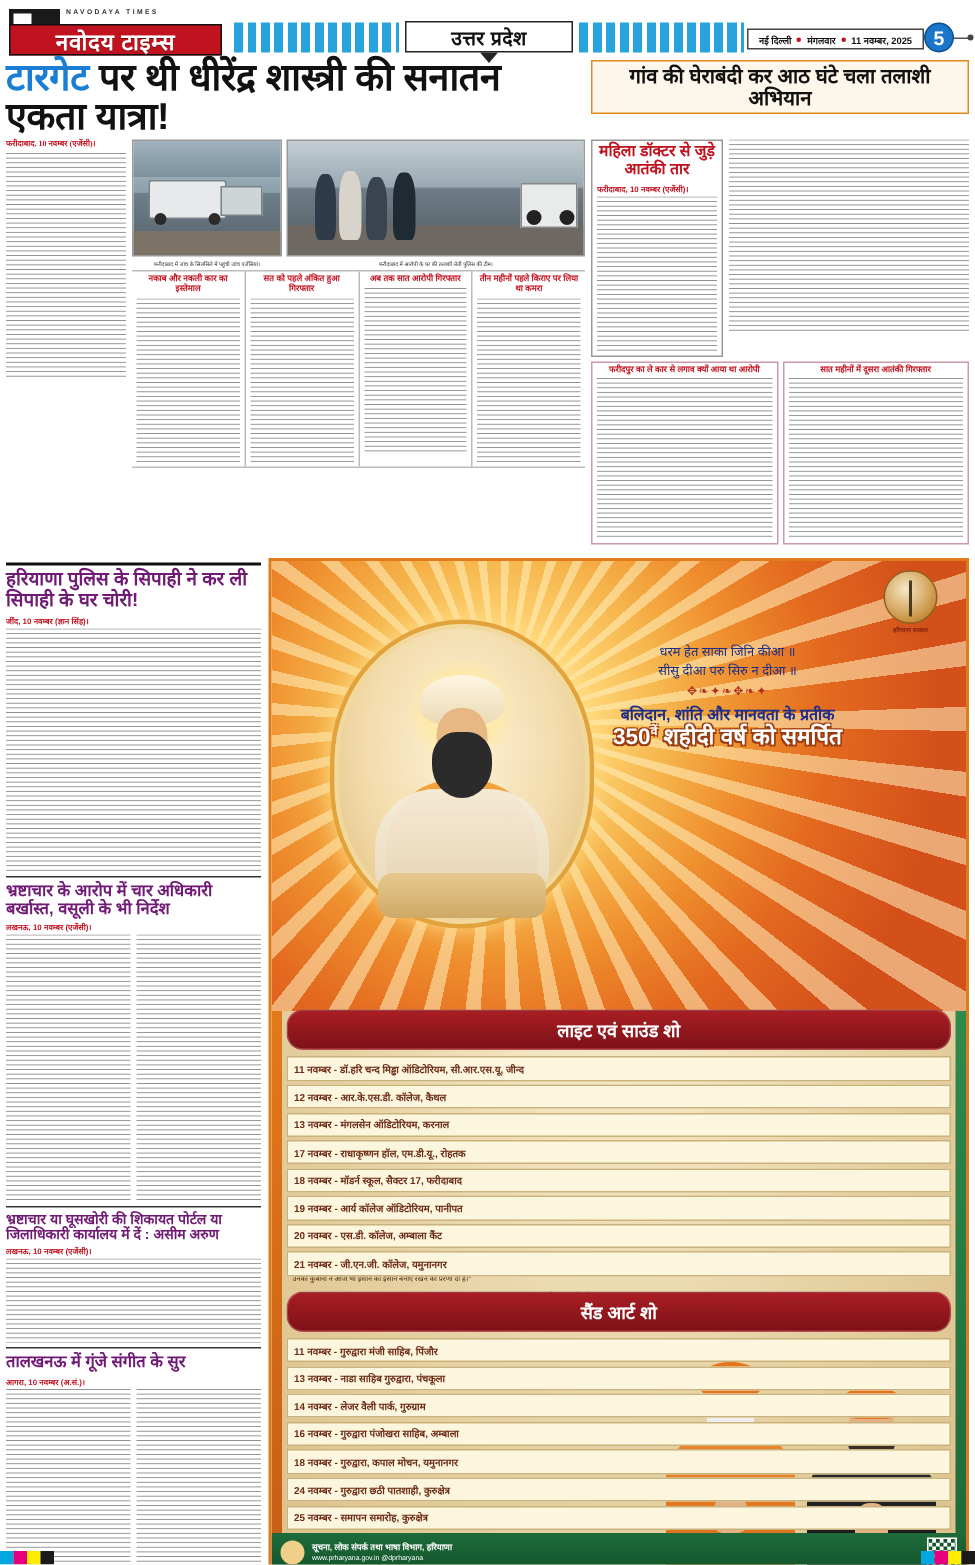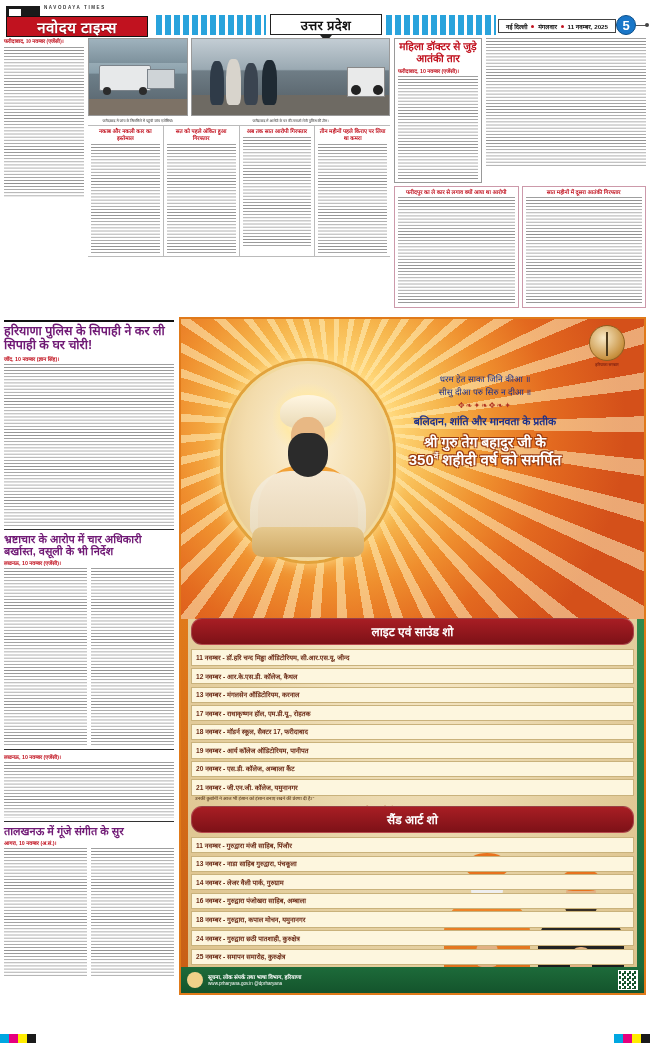--- a/index.html
+++ b/index.html
@@ -214,20 +214,28 @@
         <i class="dot-red"></i>
         <span>11 नवम्बर, 2025</span>
       </span>
     </div>
     <div class="pageno">
       <div class="pageno-circ">5</div>
       <div class="pageno-tail"></div>
     </div>
   </div>
 
+  <div class="lead-head">
+    <h1>
+      <span class="blue">टारगेट</span><span> पर थी धीरेंद्र शास्त्री की सनातन एकता यात्रा!</span>
+    </h1>
+    <div class="gaon-box">
+      <h2>गांव की घेराबंदी कर आठ घंटे चला तलाशी अभियान</h2>
+    </div>
+  </div>
 
   <div class="topzone">
 
     <div class="col-left-top">
       <div class="body-text">
         <span class="kicker-red">फरीदाबाद, 10 नवम्बर (एजेंसी)।</span>
       </div>
       <div class="fakegray" style="height:150px;margin-top:1px;"></div>
     </div>
 
@@ -316,20 +324,21 @@
 
       <h2 class="story-head sm">भ्रष्टाचार के आरोप में चार अधिकारी बर्खास्त, वसूली के भी निर्देश</h2>
       <div class="kicker-red">लखनऊ, 10 नवम्बर (एजेंसी)।</div>
       <div style="display:flex;gap:4px;margin-top:1px;">
         <div class="fakegray" style="flex:1;height:178px;"></div>
         <div class="fakegray" style="flex:1;height:178px;"></div>
       </div>
 
       <div class="rule"></div>
 
+      <h2 class="story-head xsm">भ्रष्टाचार या घूसखोरी की शिकायत पोर्टल या जिलाधिकारी कार्यालय में दें : असीम अरुण</h2>
       <div class="kicker-red">लखनऊ, 10 नवम्बर (एजेंसी)।</div>
       <div class="fakegray" style="height:56px;margin-top:1px;"></div>
 
       <div class="rule"></div>
 
       <h2 class="story-head sm">तालखनऊ में गूंजे संगीत के सुर</h2>
       <div class="kicker-red">आगरा, 10 नवम्बर (अ.सं.)।</div>
       <div style="display:flex;gap:4px;margin-top:1px;">
         <div class="fakegray" style="flex:1;height:128px;"></div>
         <div class="fakegray" style="flex:1;height:128px;"></div>
@@ -356,21 +365,20 @@
             <div class="guru-turban"></div>
             <div class="guru-face"></div>
             <div class="guru-beard"></div>
           </div>
 
           <div class="couplet">
             <p>धरम हेत साका जिनि कीआ ॥</p>
             <p>सीसु दीआ परु सिरु न दीआ ॥</p>
             <div class="orn">✥❧✦❧✥❧✦</div>
             <div class="ad-sub">बलिदान, शांति और मानवता के प्रतीक</div>
-            <div class="ad-main1" style="margin-top:6px;">श्री गुरु तेग बहादुर जी के</div>
             <div class="ad-main2">
               <span>350</span><sup>वें</sup><span> शहीदी वर्ष को समर्पित</span>
             </div>
           </div>
         </div>
 
         <div class="ad-side-left"></div>
         <div class="ad-side-right"></div>
 
         <div class="leaders">

